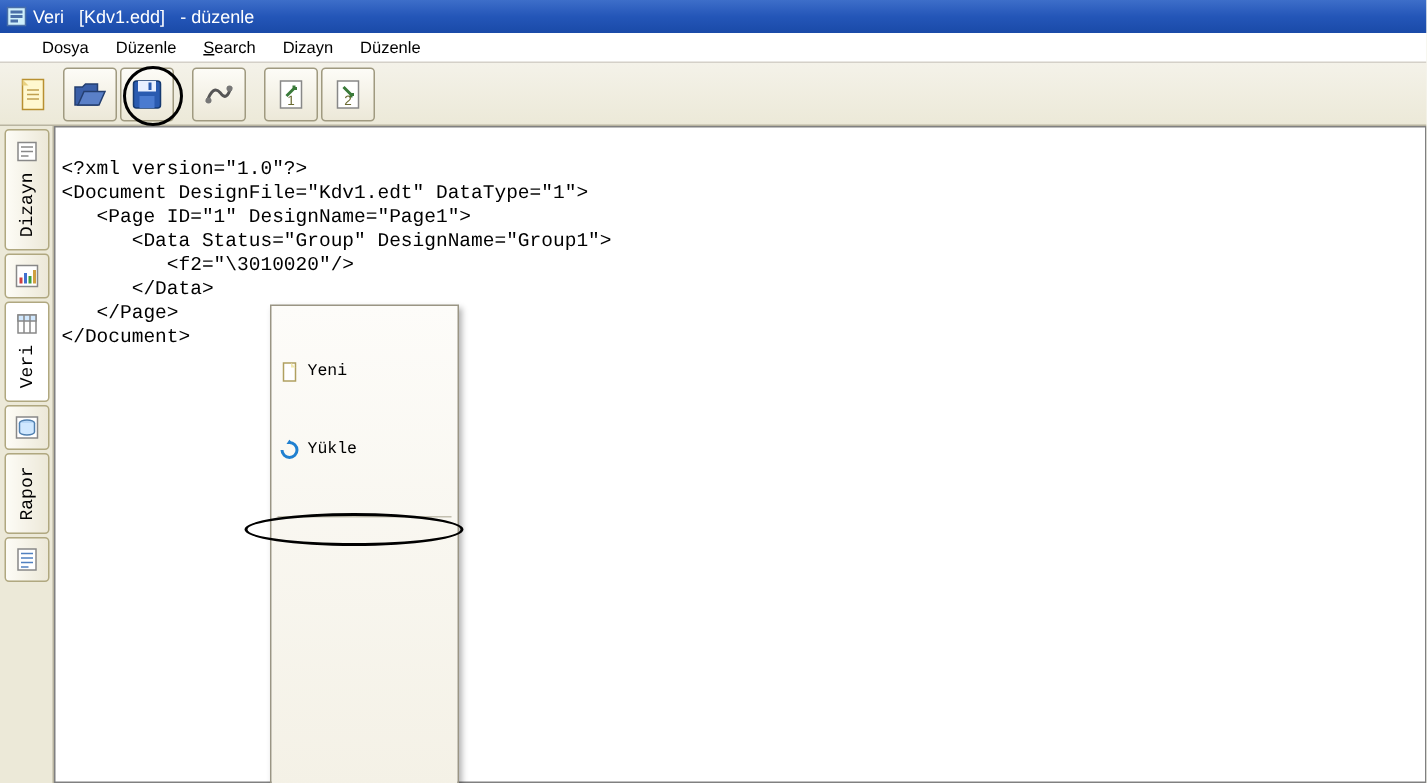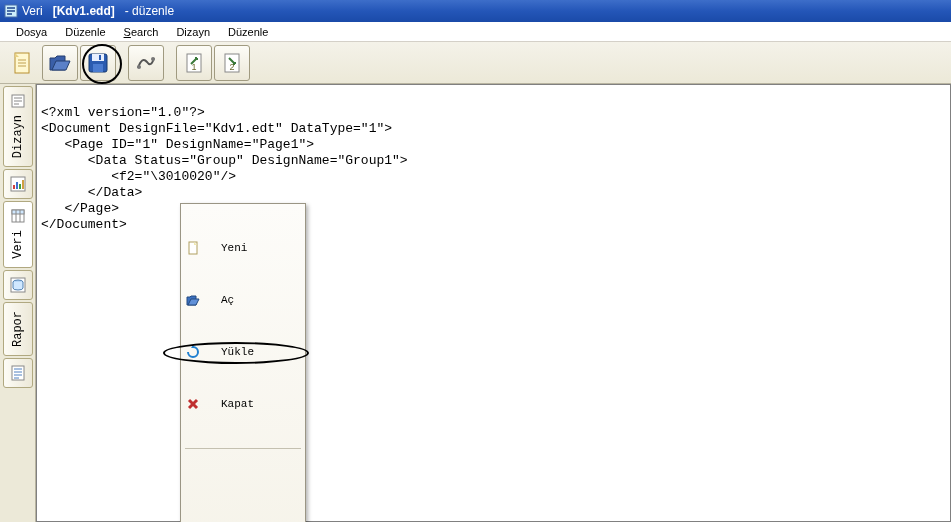--- a/index.html
+++ b/index.html
@@ -19,27 +19,27 @@
     align-items: center;
     color: #fff;
     font-size: 12px;
     padding: 0 4px;
     gap: 4px;
   }
   .titlebar .app-icon {
     width: 14px; height: 14px;
     display: inline-flex; align-items: center; justify-content: center;
   }
-  .titlebar .title-text b { font-weight: bold; }
+  .titlebar .title-text b { font-weight: normal; }
   .menubar {
     background: #fff;
     height: 20px;
     display: flex;
     align-items: center;
-    padding: 0 8px;
+    padding: 0 20px;
     gap: 2px;
     border-bottom: 1px solid #d4d0c8;
   }
   .menubar .menu-item {
     padding: 2px 8px;
     color: #000;
     cursor: default;
   }
   .menubar .menu-item u { text-decoration: underline; }
   .toolbar {
@@ -133,21 +133,21 @@
     background: linear-gradient(to bottom, #fdfcf9, #f4f1e6);
     border: 1px solid #9a9584;
     box-shadow: 2px 2px 4px rgba(0,0,0,0.3);
     padding: 2px;
   }
   .cm-item {
     height: 20px;
     display: flex;
     align-items: center;
     padding: 0 4px 0 2px;
-    gap: 20px;
+    gap: 4px;
     cursor: default;
   }
   .cm-item .ci-icon {
     width: 16px; height: 16px;
     display: flex; align-items: center; justify-content: center;
     flex-shrink: 0;
   }
   .cm-item .ci-label { flex: 1; font-size: 11px; }
   .cm-sep {
     height: 1px;
@@ -319,44 +319,26 @@
           <svg width="14" height="14" viewBox="0 0 14 14">
               <rect x="3" y="1" width="8" height="12" fill="#fff" stroke="#b0a060"></rect>
               <path d="M8 1 L11 4 L8 4 Z" fill="#f0e8b0"></path>
             </svg>
         </span>
         <span class="ci-label">Yeni</span>
       </div>
       <div class="cm-item">
         <span class="ci-icon">
           <svg width="14" height="14" viewBox="0 0 14 14">
-              <path d="M1 12 L1 4 L4 4 L5 3 L10 3 L10 12 Z" fill="#3a70c0" stroke="#244a80"></path>
-              <path d="M2 12 L5 6 L13 6 L10 12 Z" fill="#6090d8" stroke="#244a80"></path>
-            </svg>
-        </span>
-        <span class="ci-label">Aç</span>
-      </div>
-      <div class="cm-item">
-        <span class="ci-icon">
-          <svg width="14" height="14" viewBox="0 0 14 14">
               <path d="M7 2 A5 5 0 1 1 2 7" stroke="#2080d0" stroke-width="2" fill="none"></path>
               <path d="M7 0 L9 3 L5 3 Z" fill="#2080d0"></path>
             </svg>
         </span>
         <span class="ci-label">Yükle</span>
       </div>
-      <div class="cm-item">
-        <span class="ci-icon">
-          <svg width="14" height="14" viewBox="0 0 14 14">
-              <line x1="3" y1="3" x2="11" y2="11" stroke="#c03030" stroke-width="3"></line>
-              <line x1="11" y1="3" x2="3" y2="11" stroke="#c03030" stroke-width="3"></line>
-            </svg>
-        </span>
-        <span class="ci-label">Kapat</span>
-      </div>
       <div class="cm-sep"></div>
       
       
       
       
       
       
       
       
       

